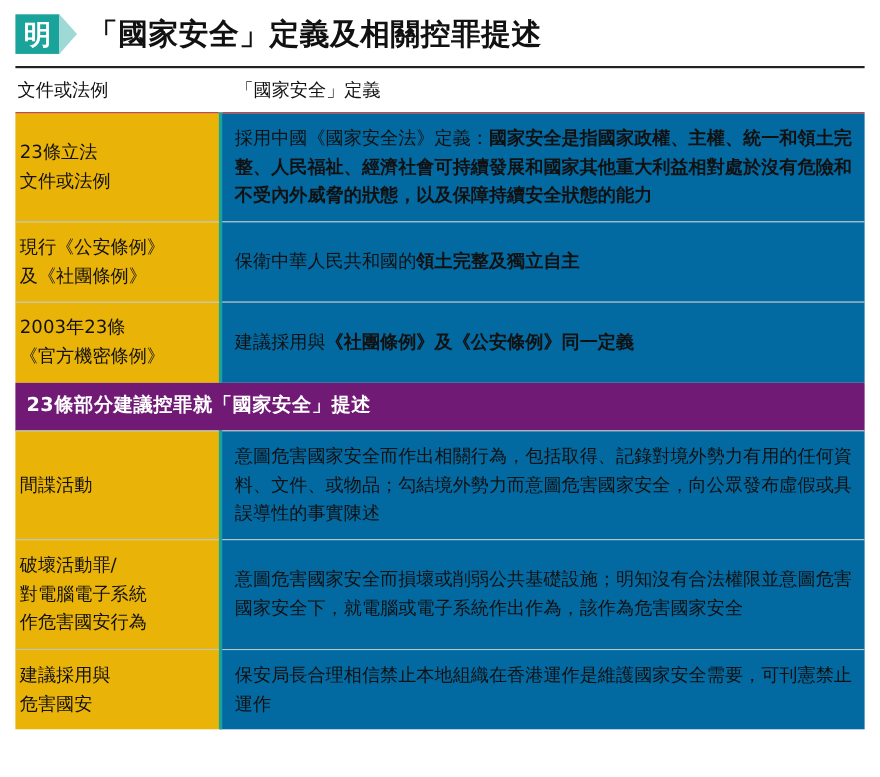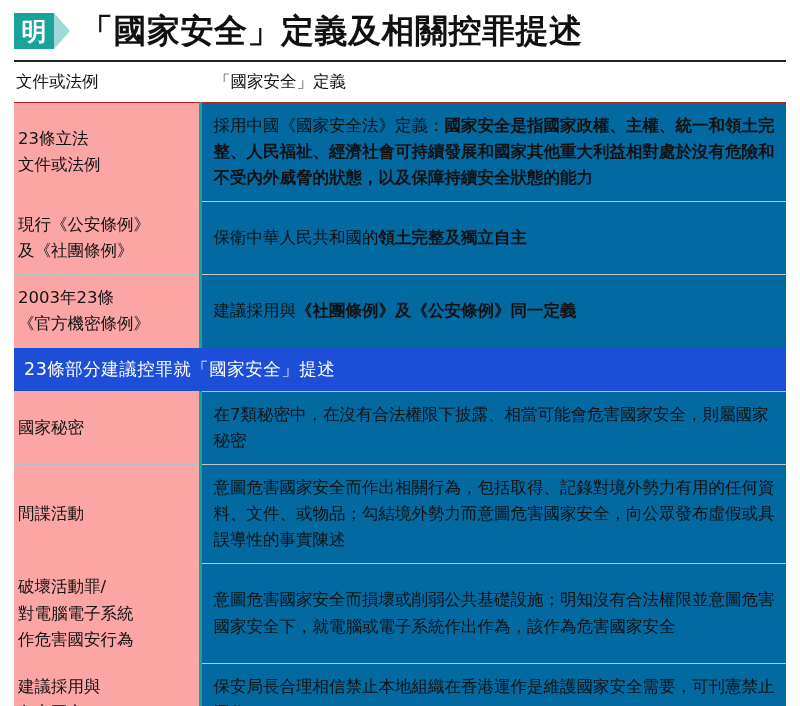--- a/index.html
+++ b/index.html
@@ -44,21 +44,21 @@
   .logo-arrow {
     width: 0;
     height: 0;
     border-top: 18px solid transparent;
     border-bottom: 18px solid transparent;
     border-left: 16px solid #9fd9d6;
     flex: 0 0 auto;
     margin-right: 10px;
   }
   .title {
-    font-size: 33px;
+    font-size: 27px;
     font-weight: bold;
     letter-spacing: 0.5px;
     color: #111111;
     white-space: nowrap;
   }
 
   
   .tbl {
     width: 772px;
     border-collapse: collapse;
@@ -77,40 +77,40 @@
     background: #ffffff;
   }
   .tbl tr.head-row td.c2cell { padding-left: 14px; }
 
   .tbl td {
     vertical-align: middle;
     font-size: 16.5px;
     line-height: 1.58;
   }
   .cell-left {
-    background: #fca5a5;
+    background: #eab308;
     border-top: 1px solid #b9c6c6;
     padding: 10px 6px 10px 4px;
     font-size: 16.5px;
   }
   .cell-right {
     background: #0369a1;
     border-top: 1px solid #b9c6c6;
     border-left: 3px solid #1aa39a;
     padding: 10px 8px 10px 12px;
   }
 
   .bold { font-weight: bold; }
 
   
   .banner td {
-    background: #1d4ed8;
+    background: #701a75;
     color: #ffffff;
     font-size: 17.5px;
-    font-weight: normal;
+    font-weight: bold;
     padding: 8px 6px 8px 10px;
     letter-spacing: 0.5px;
   }
 </style>
 </head>
 <body>
 
 <div class="page">
 
   <div class="header">
@@ -157,24 +157,20 @@
         </td>
         <td class="cell-right">
           <span>建議採用與</span><span class="bold">《社團條例》及《公安條例》同一定義</span>
         </td>
       </tr>
 
       <tr class="banner">
         <td colspan="2">23條部分建議控罪就「國家安全」提述</td>
       </tr>
 
-      <tr>
-        <td class="cell-left">國家秘密</td>
-        <td class="cell-right">在7類秘密中，在沒有合法權限下披露、相當可能會危害國家安全，則屬國家秘密</td>
-      </tr>
 
       <tr>
         <td class="cell-left">間諜活動</td>
         <td class="cell-right">意圖危害國家安全而作出相關行為，包括取得、記錄對境外勢力有用的任何資料、文件、或物品；勾結境外勢力而意圖危害國家安全，向公眾發布虛假或具誤導性的事實陳述</td>
       </tr>
 
       <tr>
         <td class="cell-left">
           <div>破壞活動罪/</div>
           <div>對電腦電子系統</div>

